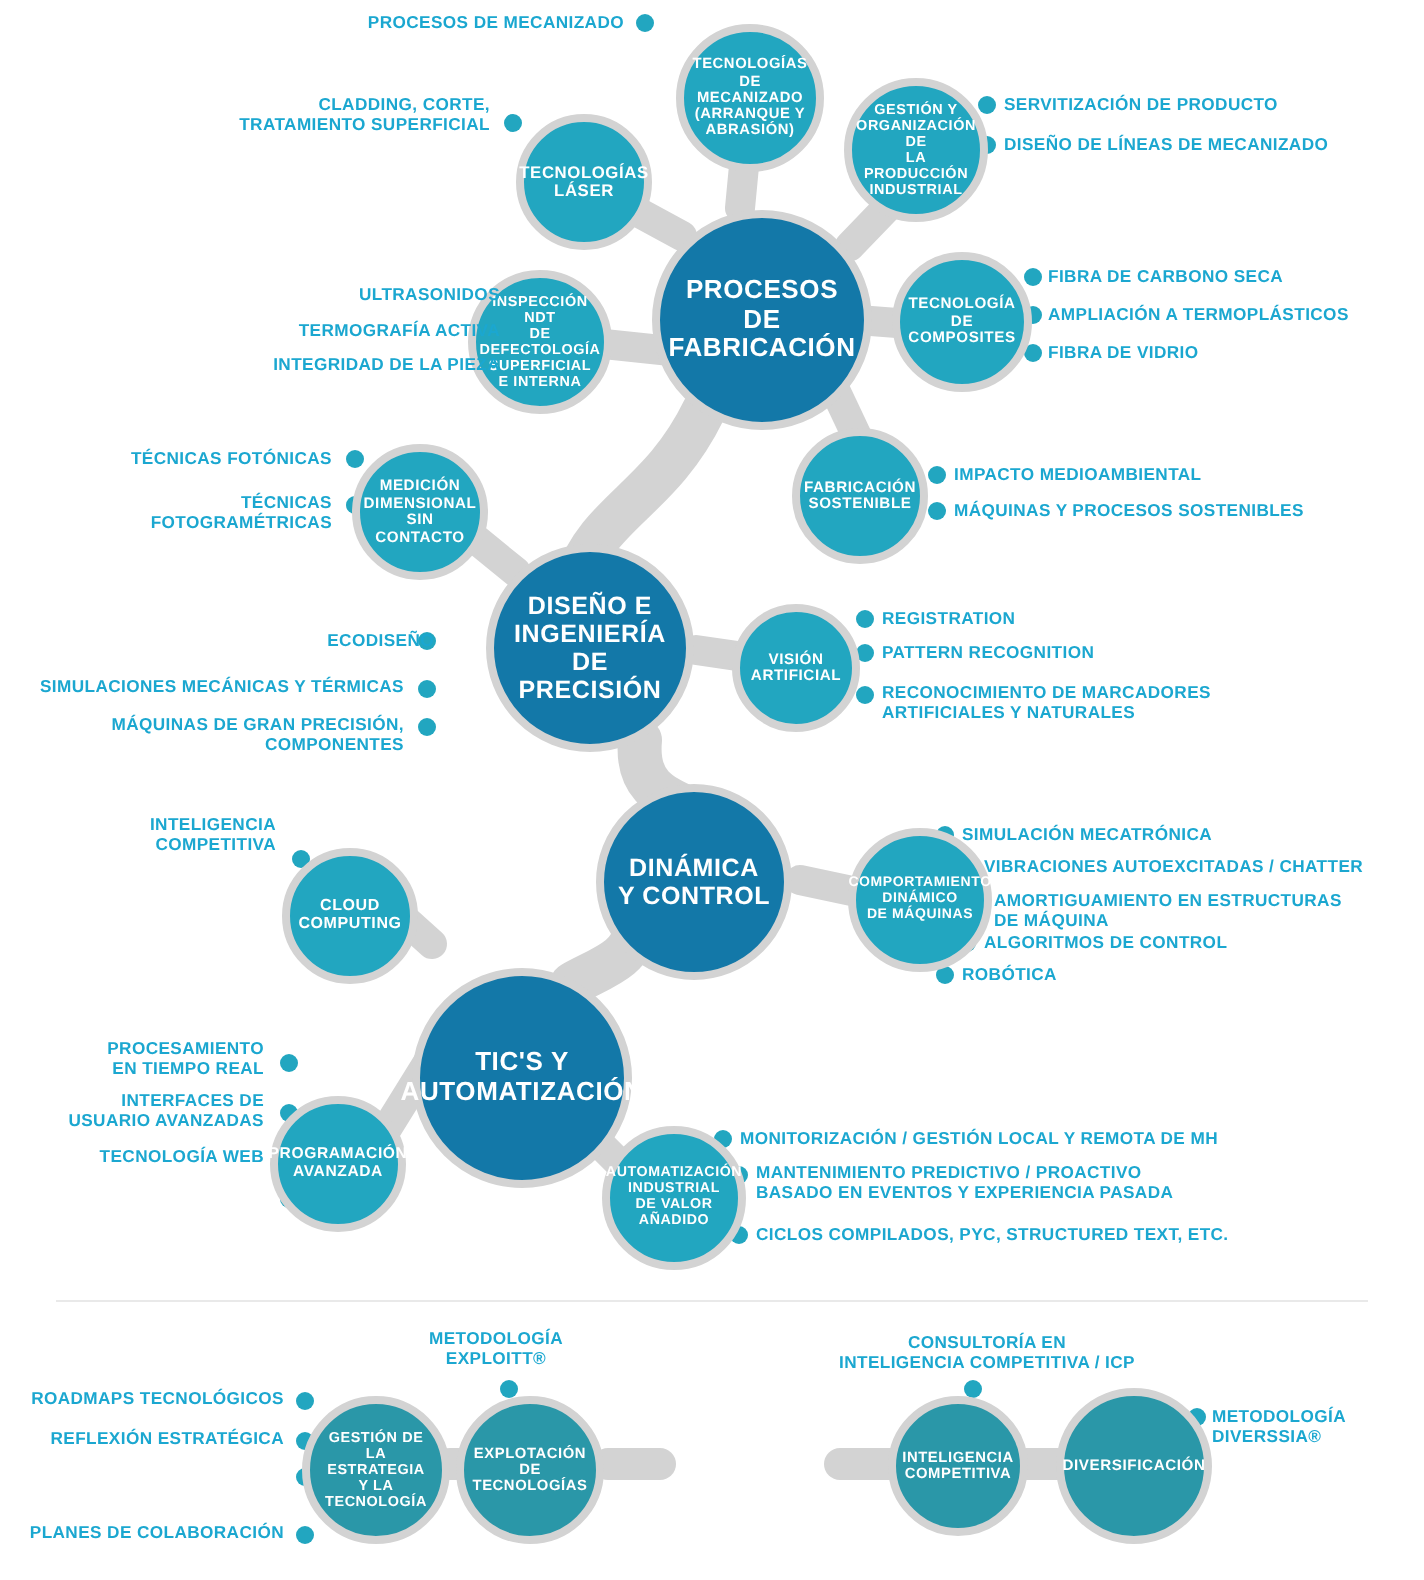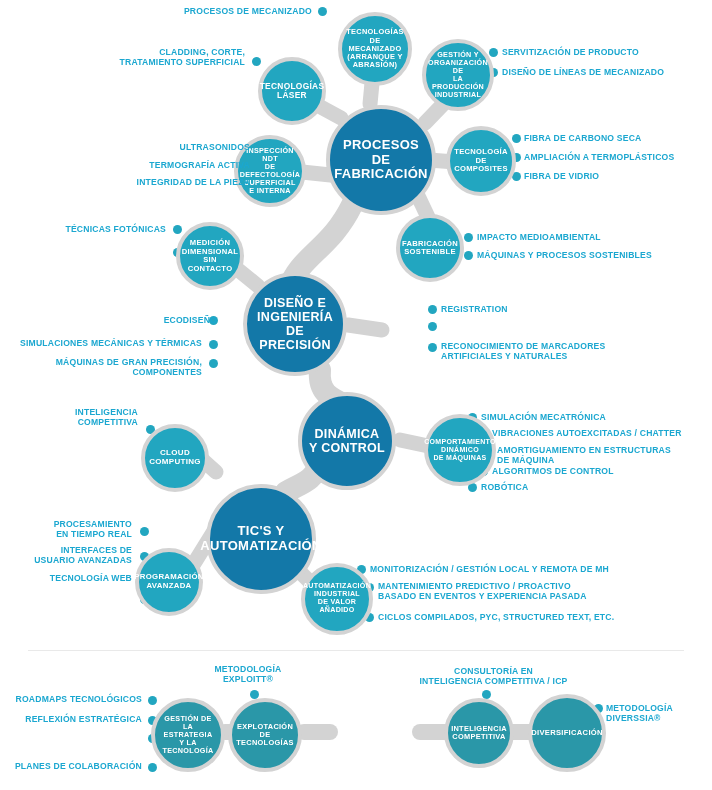--- a/index.html
+++ b/index.html
@@ -148,20 +148,23 @@
   </div>
 
   <div class="node sub" style="left:396px;top:214px;width:68px;height:68px;font-size:7.6px;">
     <span class="lbl">FABRICACIÓN<br>SOSTENIBLE</span>
   </div>
 
   <div class="node sub" style="left:176px;top:222px;width:68px;height:68px;font-size:7.6px;">
     <span class="lbl">MEDICIÓN<br>DIMENSIONAL<br>SIN CONTACTO</span>
   </div>
 
+  <div class="node sub" style="left:366px;top:302px;width:64px;height:64px;font-size:7.6px;">
+    <span class="lbl">VISIÓN ARTIFICIAL</span>
+  </div>
 
   <div class="node sub" style="left:141px;top:424px;width:68px;height:68px;font-size:8px;">
     <span class="lbl">CLOUD<br>COMPUTING</span>
   </div>
 
   <div class="node sub" style="left:424px;top:414px;width:72px;height:72px;font-size:7px;">
     <span class="lbl">COMPORTAMIENTO<br>DINÁMICO<br>DE MÁQUINAS</span>
   </div>
 
   <div class="node sub" style="left:135px;top:548px;width:68px;height:68px;font-size:7.8px;align-items:center;">
@@ -203,33 +206,35 @@
   <div class="lab r" style="left:92px;top:177px;width:158px;">INTEGRIDAD DE LA PIEZA</div>
 
   <div class="lab l" style="left:524px;top:133px;width:185px;">FIBRA DE CARBONO SECA</div>
 
   <div class="lab l" style="left:524px;top:152px;width:185px;">AMPLIACIÓN A TERMOPLÁSTICOS</div>
 
   <div class="lab l" style="left:524px;top:171px;width:185px;">FIBRA DE VIDRIO</div>
 
   <div class="lab r" style="left:18px;top:224px;width:148px;">TÉCNICAS FOTÓNICAS</div>
 
+  <div class="lab r" style="left:18px;top:246px;width:148px;">TÉCNICAS<br>FOTOGRAMÉTRICAS</div>
 
   <div class="lab l" style="left:477px;top:232px;width:225px;">IMPACTO MEDIOAMBIENTAL</div>
 
   <div class="lab l" style="left:477px;top:250px;width:230px;">MÁQUINAS Y PROCESOS SOSTENIBLES</div>
 
   <div class="lab r" style="left:25px;top:315px;width:192px;">ECODISEÑO</div>
 
   <div class="lab r" style="left:10px;top:338px;width:192px;">SIMULACIONES MECÁNICAS Y TÉRMICAS</div>
 
   <div class="lab r" style="left:10px;top:357px;width:192px;">MÁQUINAS DE GRAN PRECISIÓN,<br>COMPONENTES</div>
 
   <div class="lab l" style="left:441px;top:304px;width:230px;">REGISTRATION</div>
 
+  <div class="lab l" style="left:441px;top:321px;width:230px;">PATTERN RECOGNITION</div>
 
   <div class="lab l" style="left:441px;top:341px;width:240px;">RECONOCIMIENTO DE MARCADORES<br>ARTIFICIALES Y NATURALES</div>
 
   <div class="lab r" style="left:16px;top:407px;width:122px;">INTELIGENCIA<br>COMPETITIVA</div>
 
   <div class="lab l" style="left:481px;top:412px;width:230px;">SIMULACIÓN MECATRÓNICA</div>
 
   <div class="lab l" style="left:492px;top:428px;width:220px;">VIBRACIONES AUTOEXCITADAS / CHATTER</div>
 
   <div class="lab l" style="left:497px;top:445px;width:215px;">AMORTIGUAMIENTO EN ESTRUCTURAS<br>DE MÁQUINA</div>

